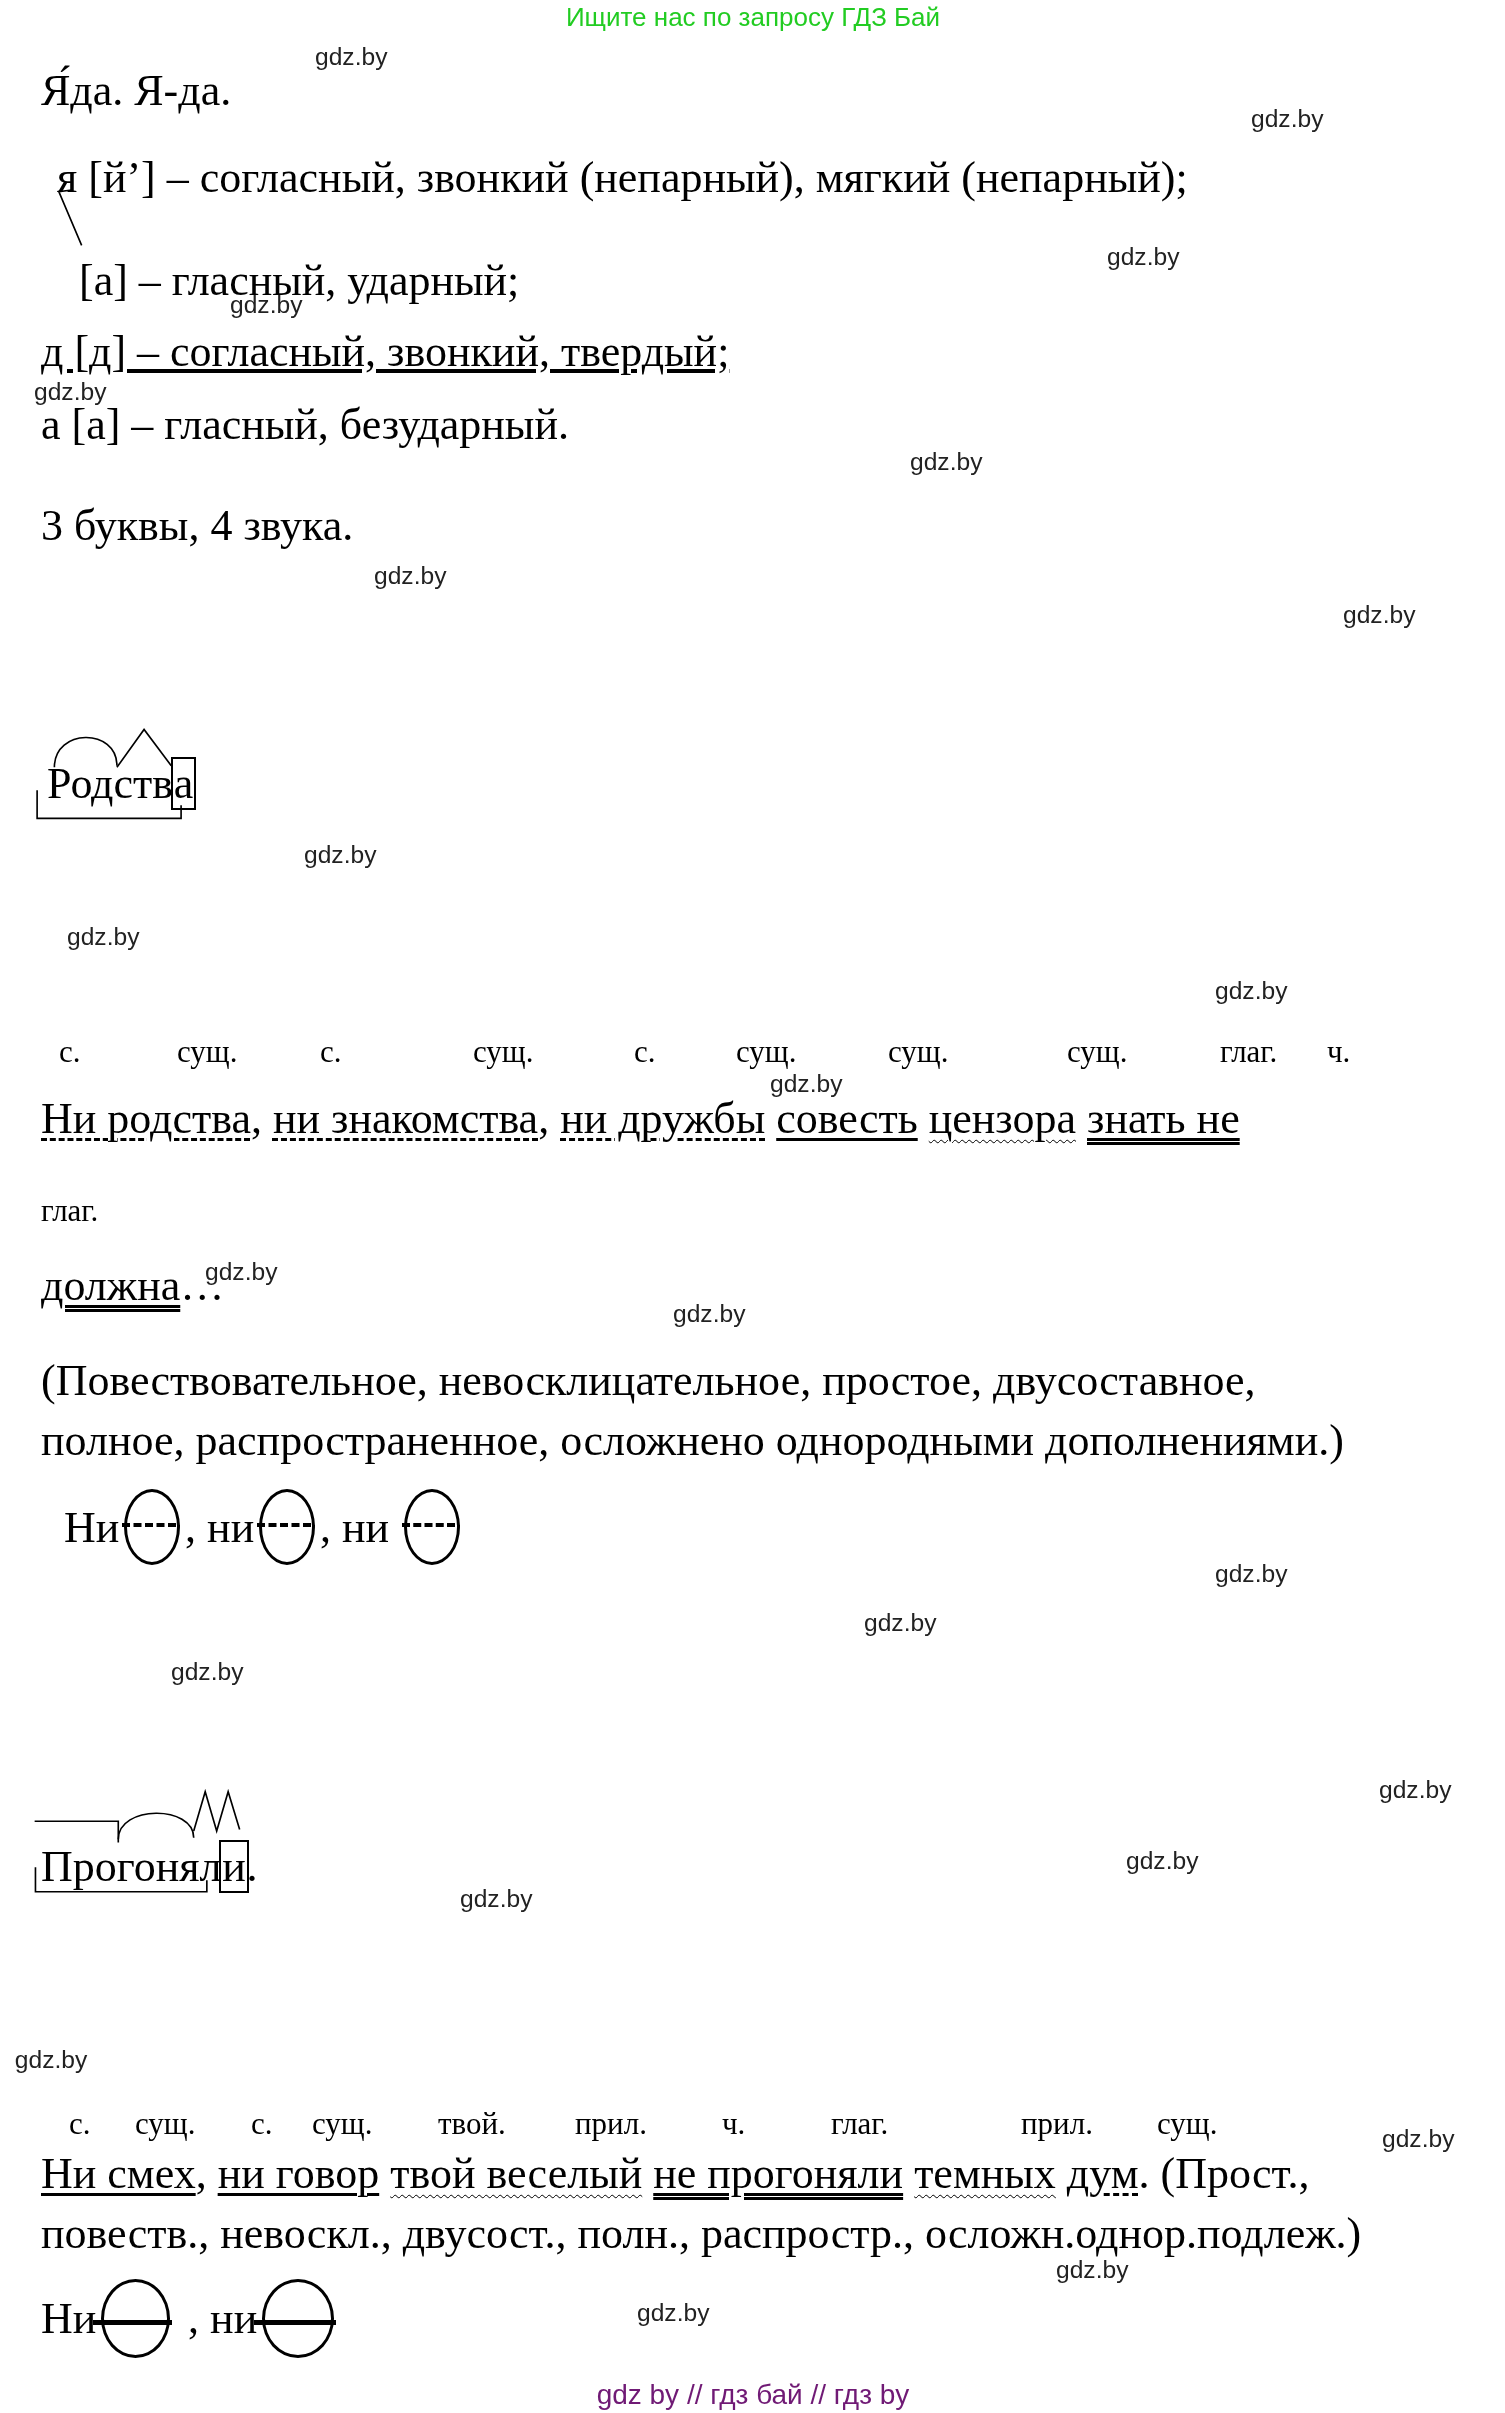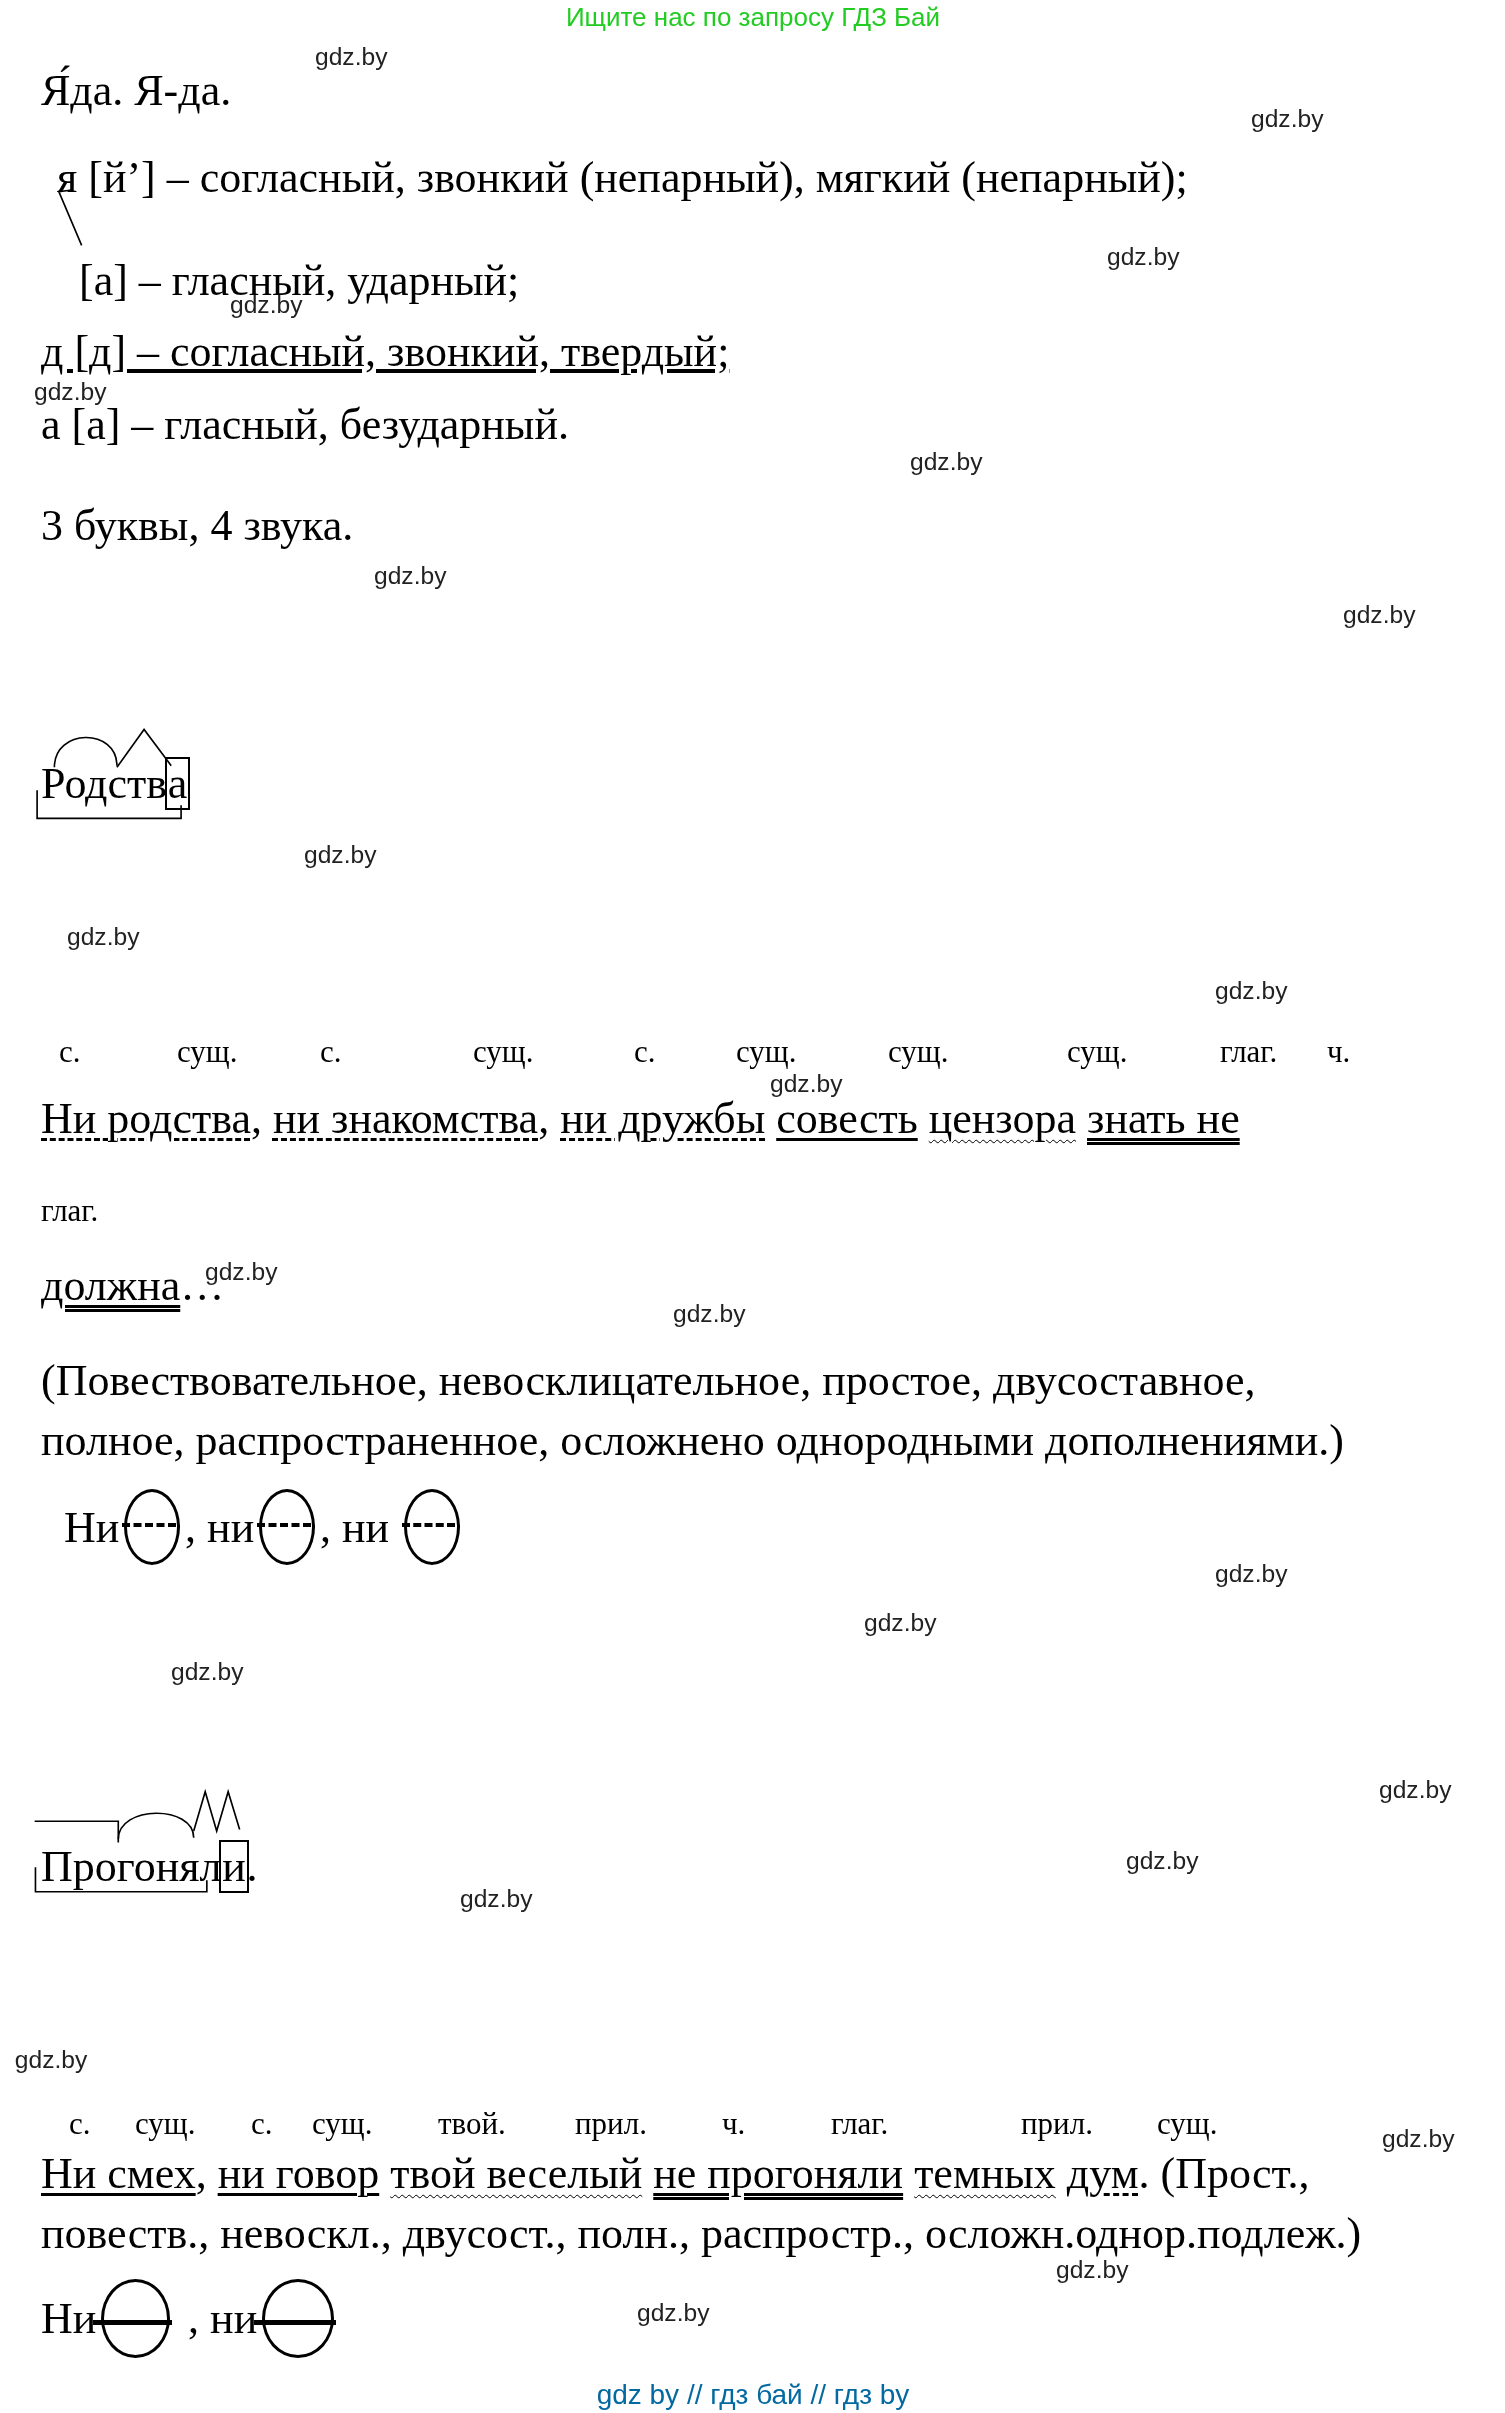--- a/index.html
+++ b/index.html
@@ -3,21 +3,21 @@
 <meta charset="utf-8">
 <style>
   html, body { margin: 0; padding: 0; background: #ffffff; }
   body { width: 1506px; height: 2413px; position: relative; overflow: hidden;
          font-family: "Liberation Serif", "DejaVu Serif", serif; color: #000; }
   .abs { position: absolute; white-space: nowrap; }
   .main { font-size: 44px; line-height: 1; }
   .pos { font-size: 31px; line-height: 1; }
   .wm { font-family: "Liberation Sans", "DejaVu Sans", sans-serif; font-size: 24.6px; color: #222; }
   .top-banner { font-family: "Liberation Sans", "DejaVu Sans", sans-serif; font-size: 26px; color: #22cc22; left: 0; width: 1506px; text-align: center; top: 1.6px; }
-  .footer { font-family: "Liberation Sans", "DejaVu Sans", sans-serif; font-size: 28px; color: #0369a1; left: 0; width: 1506px; text-align: center; top: 2379px; }
+  .footer { font-family: "Liberation Sans", "DejaVu Sans", sans-serif; font-size: 28px; color: #701a75; left: 0; width: 1506px; text-align: center; top: 2379px; }
   .u-solid { text-decoration: underline; text-decoration-thickness: 3.3px; text-underline-offset: 4.9px; }
   .u-double { text-decoration: underline double; text-decoration-thickness: 2.5px; text-underline-offset: 4.9px; }
   .u-dashed { text-decoration: underline dashed; text-decoration-thickness: 3.3px; text-underline-offset: 4.9px; }
   .u-wavy { text-decoration: underline wavy; text-decoration-thickness: 0.8px; text-underline-offset: 5.7px; }
   svg.morph { position: absolute; overflow: visible; }
   .schema { position: absolute; font-size: 44px; display: flex; align-items: center; }
   .oval { display: inline-block; width: 56px; height: 76px; border: 3.3px solid #000; border-radius: 50%; position: relative; margin: 0 4.9px; box-sizing: border-box; }
   .oval .line-dash { position: absolute; left: -4.9px; right: 1.6px; top: 31px; border-top: 4.1px dashed #000; }
   .oval .line-solid { position: absolute; left: -11.5px; right: -4.9px; top: 38px; border-top: 5.7px solid #000; }
 </style>
@@ -29,21 +29,21 @@
 <div class="abs main" style="left:41px; top:69px;">Я́да. Я-да.</div>
 <div class="abs main" style="left:57px; top:156px;">я [й’] – согласный, звонкий (непарный), мягкий (непарный);</div>
 <svg class="morph" style="left:57px; top:190px;" width="33" height="57" viewBox="0 0 40 70">
   <polyline points="18,0 2,2 30,68" fill="none" stroke="#000" stroke-width="2"></polyline>
 </svg>
 <div class="abs main" style="left:79px; top:243px;margin-top:16px;">[а] – гласный, ударный;</div>
 <div class="abs main" style="left:41px; top:330px;text-decoration:underline;">д [д] – согласный, звонкий, твердый;</div>
 <div class="abs main" style="left:41px; top:403px;text-align:right;">а [а] – гласный, безударный.</div>
 <div class="abs main" style="left:41px; top:504px;">3 буквы, 4 звука.</div>
 
-<div class="abs main" style="left:41px; top:762px;">
+<div class="abs main" style="left:47px; top:762px;">
   <span>Родств</span><span style="outline:2.5px solid #000; outline-offset:-0.8px; padding:0 0.8px;">а</span>
 </div>
 <svg class="morph" style="left:33px; top:731px;" width="181" height="99" viewBox="0 0 220 120">
 
   <path d="M26,44 C26,-4 102,-4 102,42" fill="none" stroke="#000" stroke-width="2"></path>
 
   <polyline points="102,44 135,-2 168,42" fill="none" stroke="#000" stroke-width="2"></polyline>
 
   <polyline points="5,72 5,106 180,106 180,90" fill="none" stroke="#000" stroke-width="2"></polyline>
 </svg>

